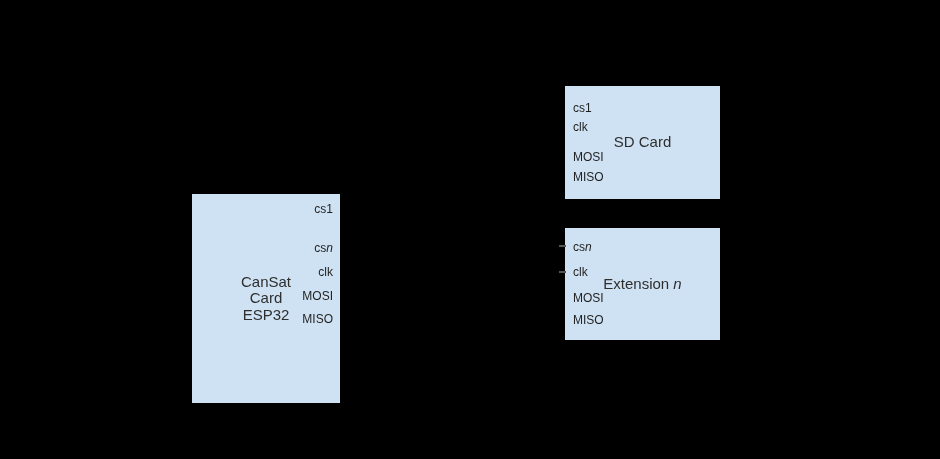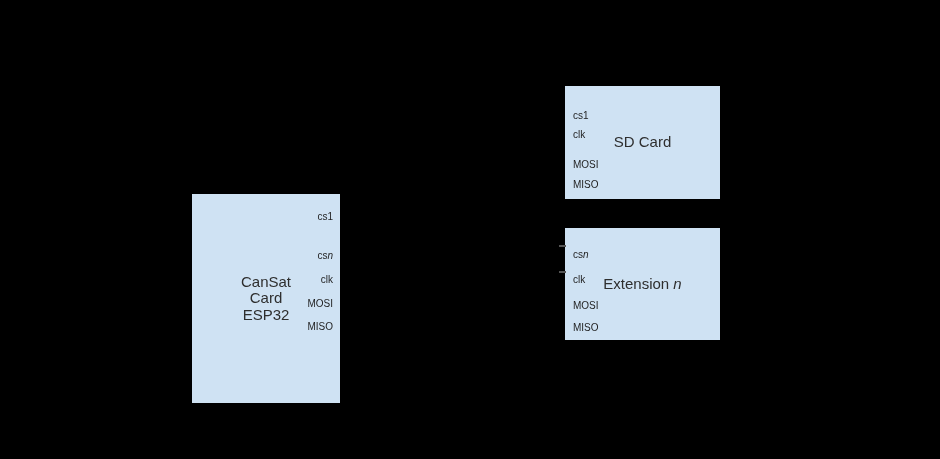--- a/index.html
+++ b/index.html
@@ -27,25 +27,24 @@
     flex-direction: column;
     align-items: center;
     justify-content: center;
     font-size: 15px;
     line-height: 16.5px;
     text-align: right;
     color: #2e2e2e;
   }
   .pin {
     position: absolute;
-    font-size: 10px;
+    font-size: 12px;
     line-height: 14px;
     color: #1f1f1f;
     white-space: nowrap;
-    margin-top: 8px;
   }
   .pin.right-edge { right: 7px; text-align: right; }
   .pin.left-edge  { left: 8px;  text-align: left; }
   .ital { font-style: italic; }
   .wire-stub {
     position: absolute;
     width: 7px;
     height: 2px;
     background: #555555;
   }

